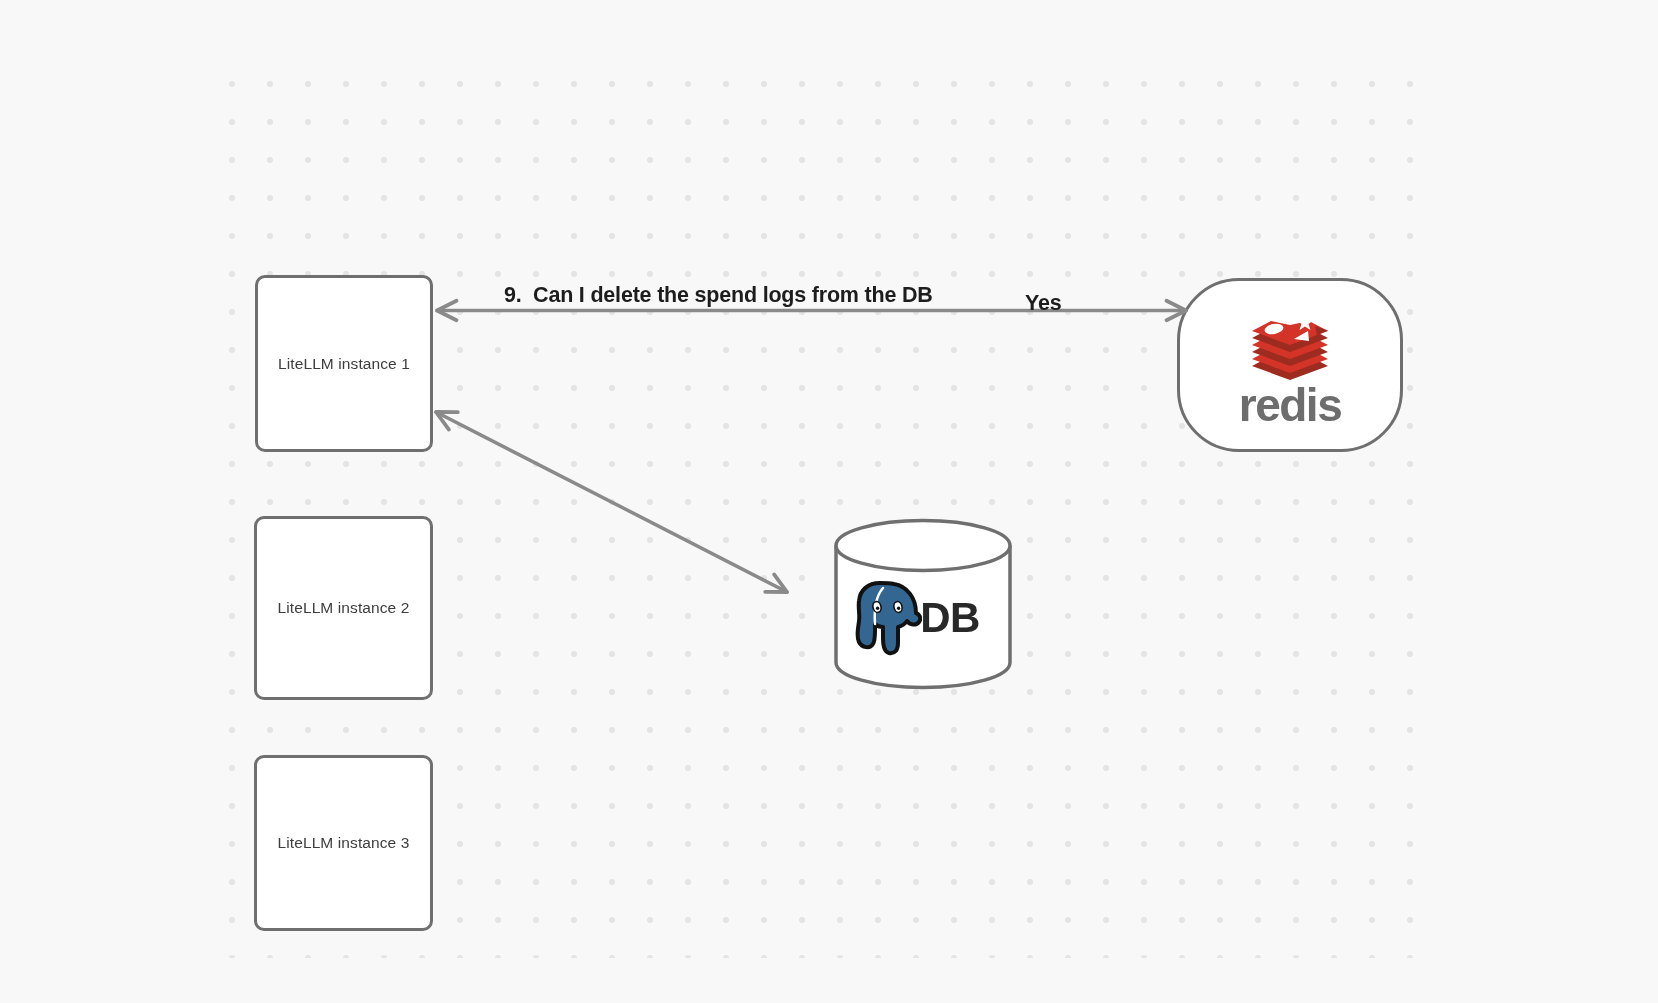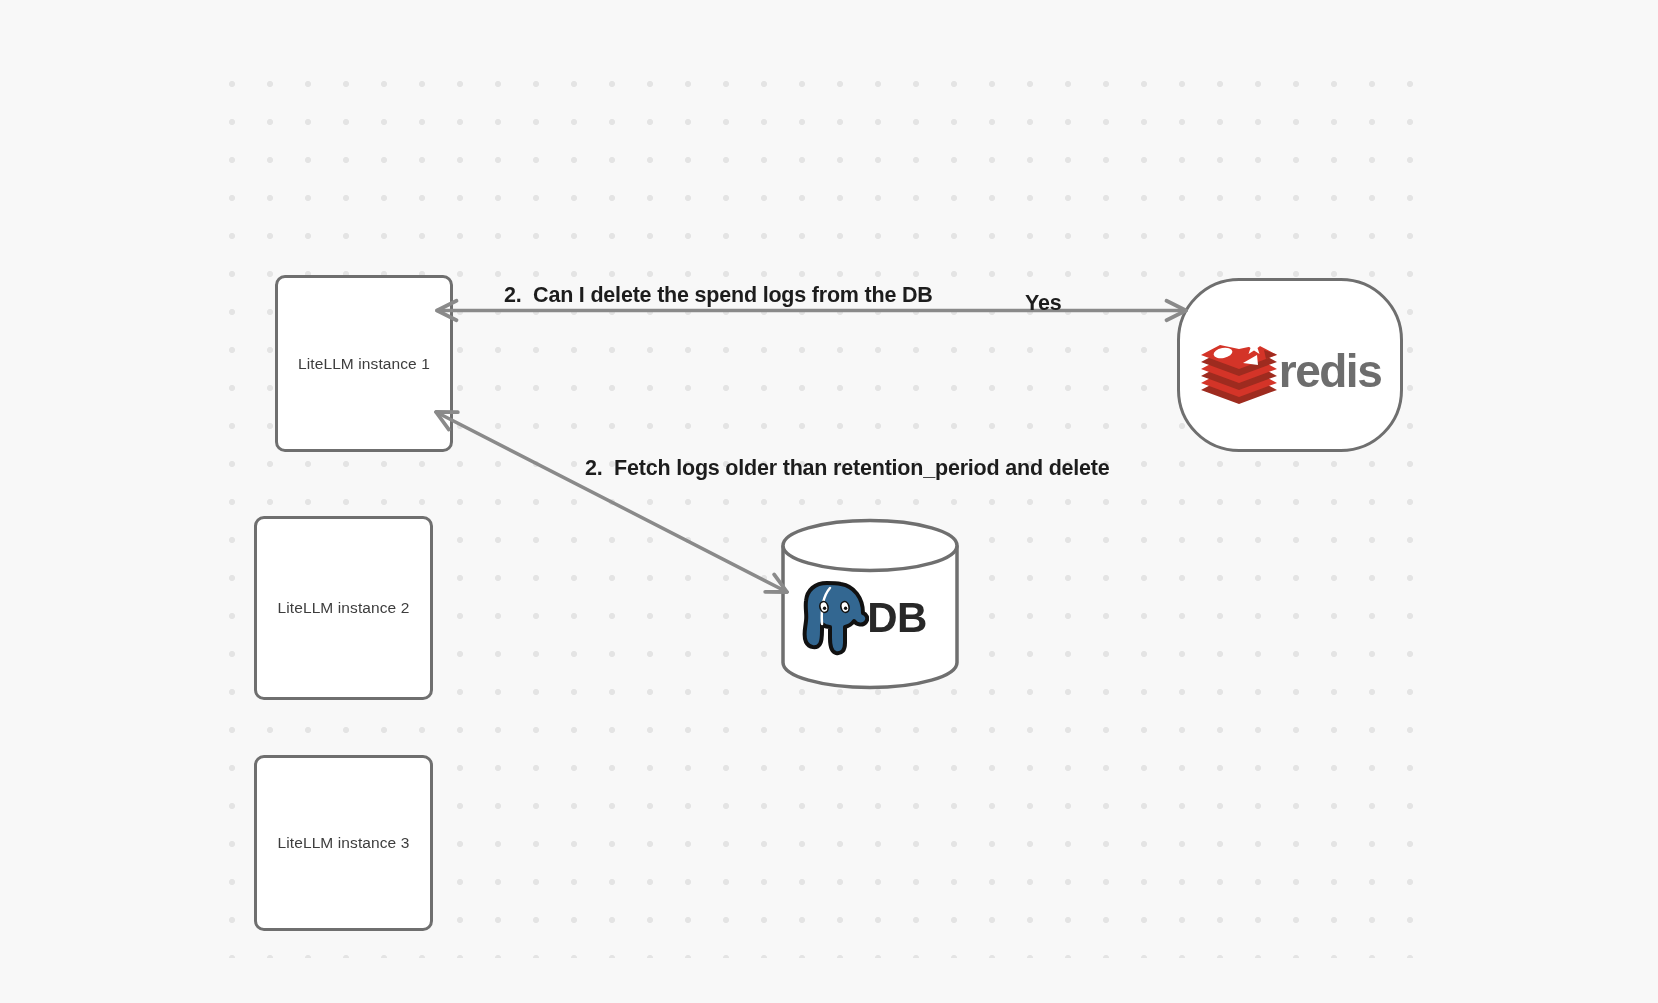--- a/index.html
+++ b/index.html
@@ -15,35 +15,35 @@
   }
   .node-box{
     position:absolute;box-sizing:border-box;
     background:#ffffff;border:3px solid #6f6f6f;border-radius:10px;
     display:flex;align-items:center;justify-content:center;
     z-index:5;
   }
   .node-box .box-label{
     font-size:15.5px;color:#3d3d3d;letter-spacing:0.1px;
   }
-  #box1{left:255px;top:275px;width:178px;height:177px;margin-left:20px;}
+  #box1{left:255px;top:275px;width:178px;height:177px;}
   #box2{left:254px;top:516px;width:179px;height:184px;}
   #box3{left:254px;top:755px;width:179px;height:176px;justify-content:center;}
   .redis-node{
     position:absolute;left:1177px;top:278px;width:226px;height:174px;
     box-sizing:border-box;background:#ffffff;border:3px solid #6f6f6f;
-    border-radius:62px;display:flex;flex-direction:row;align-items:center;
+    border-radius:62px;display:flex;flex-direction:column;align-items:center;
     justify-content:center;padding-top:10px;z-index:5;
   }
   .redis-wordmark{
     font-size:46px;font-weight:bold;color:#6d6d6d;line-height:1;
     letter-spacing:-1.5px;margin-top:2px;
   }
   .db-node{
-    position:absolute;left:781px;top:518px;width:178px;height:172px;z-index:5;
+    position:absolute;left:834px;top:518px;width:178px;height:172px;z-index:5;
   }
   .db-node .cyl{position:absolute;left:0;top:0;}
   .db-content{
     position:absolute;left:0;top:62px;width:178px;
     display:flex;align-items:center;justify-content:center;transform:translateX(-8px);
   }
   .db-label{
     font-size:42px;font-weight:600;color:#282828;letter-spacing:-0.5px;line-height:1;
     margin-left:-2px;
   }
@@ -139,17 +139,16 @@
       </marker>
     </defs>
     <g>
       <line x1="437" y1="310.5" x2="1186" y2="310.5" stroke="#8a8a8a" stroke-width="3.5" stroke-linecap="round" marker-start="url(#vhead)" marker-end="url(#vhead)"></line>
     </g>
     <g>
       <line x1="436" y1="412" x2="787" y2="592" stroke="#8a8a8a" stroke-width="3.5" stroke-linecap="round" marker-start="url(#vhead)" marker-end="url(#vhead)"></line>
     </g>
   </svg>
 
-  <div class="edge-label" id="edge1-label">2.  Can I delete the spend logs from the DB</div>
+  <div class="edge-label" id="edge1-label">9.  Can I delete the spend logs from the DB</div>
   <div class="edge-label" id="edge1-response">Yes</div>
-  <div class="edge-label" id="edge2-label">2.  Fetch logs older than retention_period and delete</div>
 
 </div>
 
 </body></html>

